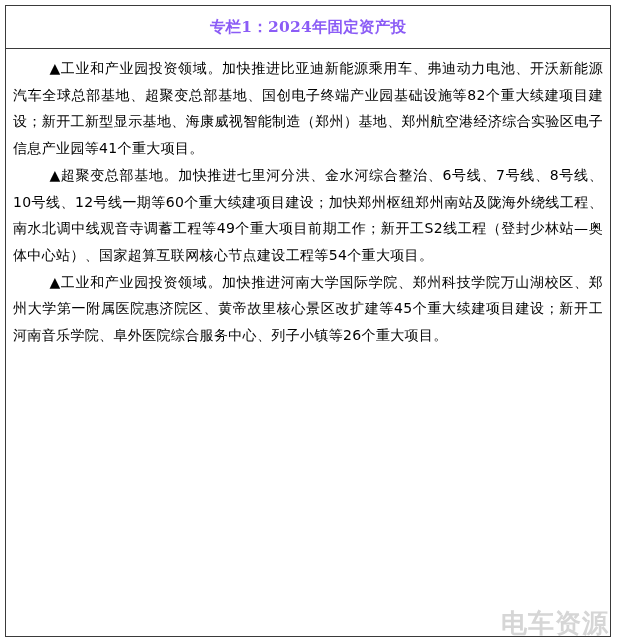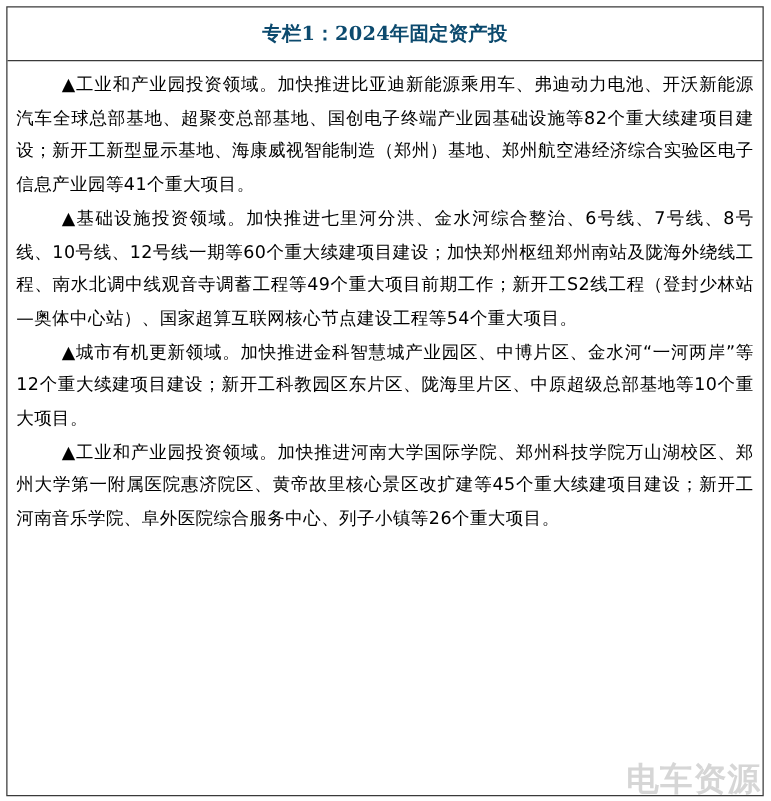--- a/index.html
+++ b/index.html
@@ -3,35 +3,34 @@
   <meta charset="utf-8">
   <style>
     html, body { margin: 0; padding: 0; background: #ffffff; }
     body { width: 617px; height: 641px; position: relative; overflow: hidden;
       font-family: "DejaVu Sans", "Liberation Sans", sans-serif; color: #000; }
     .box { position: absolute; left: 5px; top: 5px; width: 604px; height: 630px;
       border: 1px solid #3a3a3a; box-sizing: content-box; }
     .title-row { height: 42px; border-bottom: 1px solid #3a3a3a;
       display: flex; align-items: center; justify-content: center; }
     .title { font-family: "DejaVu Serif", "Liberation Serif", serif; font-size: 15.5px;
-      font-weight: bold; letter-spacing: 0.2px; color: #0c4a6e; }
+      font-weight: bold; letter-spacing: 0.2px; color: #8b5cf6; }
     .content { padding: 6px 7px 0 7px; }
     .para { font-size: 14px; line-height: 26.7px; text-indent: 2.6em;
       text-align: justify; letter-spacing: 0.35px; margin: 0 0 0 0; }
     .watermark { position: absolute; right: 8px; bottom: 0px; font-size: 26px;
       font-weight: bold; color: rgba(180,180,180,0.55); letter-spacing: 1px;
       font-family: "DejaVu Sans", sans-serif; text-align: right; }
   </style>
 </head>
 <body>
 
 <div class="box">
   <div class="title-row">
     <span class="title">专栏1：2024年固定资产投</span>
   </div>
   <div class="content">
     <p class="para">▲工业和产业园投资领域。加快推进比亚迪新能源乘用车、弗迪动力电池、开沃新能源汽车全球总部基地、超聚变总部基地、国创电子终端产业园基础设施等82个重大续建项目建设；新开工新型显示基地、海康威视智能制造（郑州）基地、郑州航空港经济综合实验区电子信息产业园等41个重大项目。</p>
-    <p class="para">▲基础设施投资领域。加快推进七里河分洪、金水河综合整治、6号线、7号线、8号线、10号线、12号线一期等60个重大续建项目建设；加快郑州枢纽郑州南站及陇海外绕线工程、南水北调中线观音寺调蓄工程等49个重大项目前期工作；新开工S2线工程（登封少林站—奥体中心站）、国家超算互联网核心节点建设工程等54个重大项目。</p>
-    <p class="para">▲城市有机更新领域。加快推进金科智慧城产业园区、中博片区、金水河“一河两岸”等12个重大续建项目建设；新开工科教园区东片区、陇海里片区、中原超级总部基地等10个重大项目。</p>
+    <p class="para">▲超聚变总部基地。加快推进七里河分洪、金水河综合整治、6号线、7号线、8号线、10号线、12号线一期等60个重大续建项目建设；加快郑州枢纽郑州南站及陇海外绕线工程、南水北调中线观音寺调蓄工程等49个重大项目前期工作；新开工S2线工程（登封少林站—奥体中心站）、国家超算互联网核心节点建设工程等54个重大项目。</p>
     <p class="para">▲工业和产业园投资领域。加快推进河南大学国际学院、郑州科技学院万山湖校区、郑州大学第一附属医院惠济院区、黄帝故里核心景区改扩建等45个重大续建项目建设；新开工河南音乐学院、阜外医院综合服务中心、列子小镇等26个重大项目。</p>
   </div>
 </div>
 <div class="watermark">电车资源</div>
 
 </body></html>

